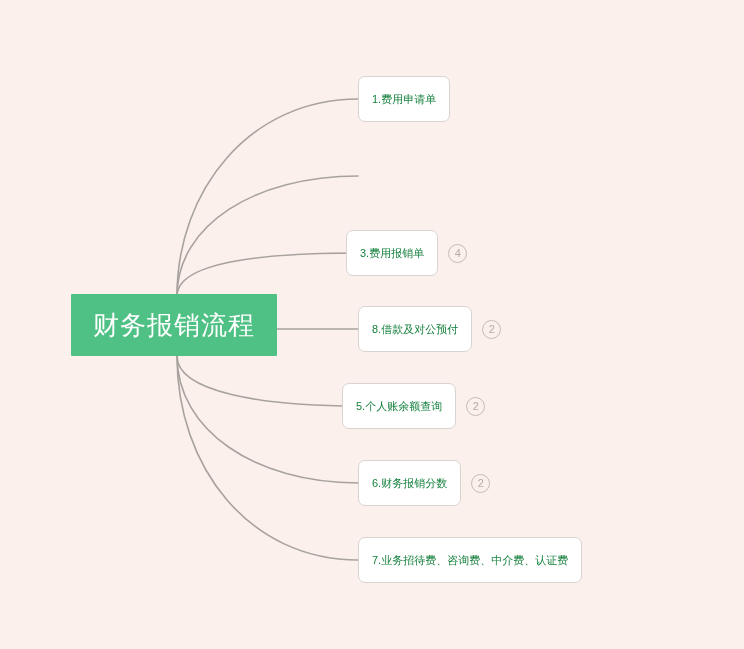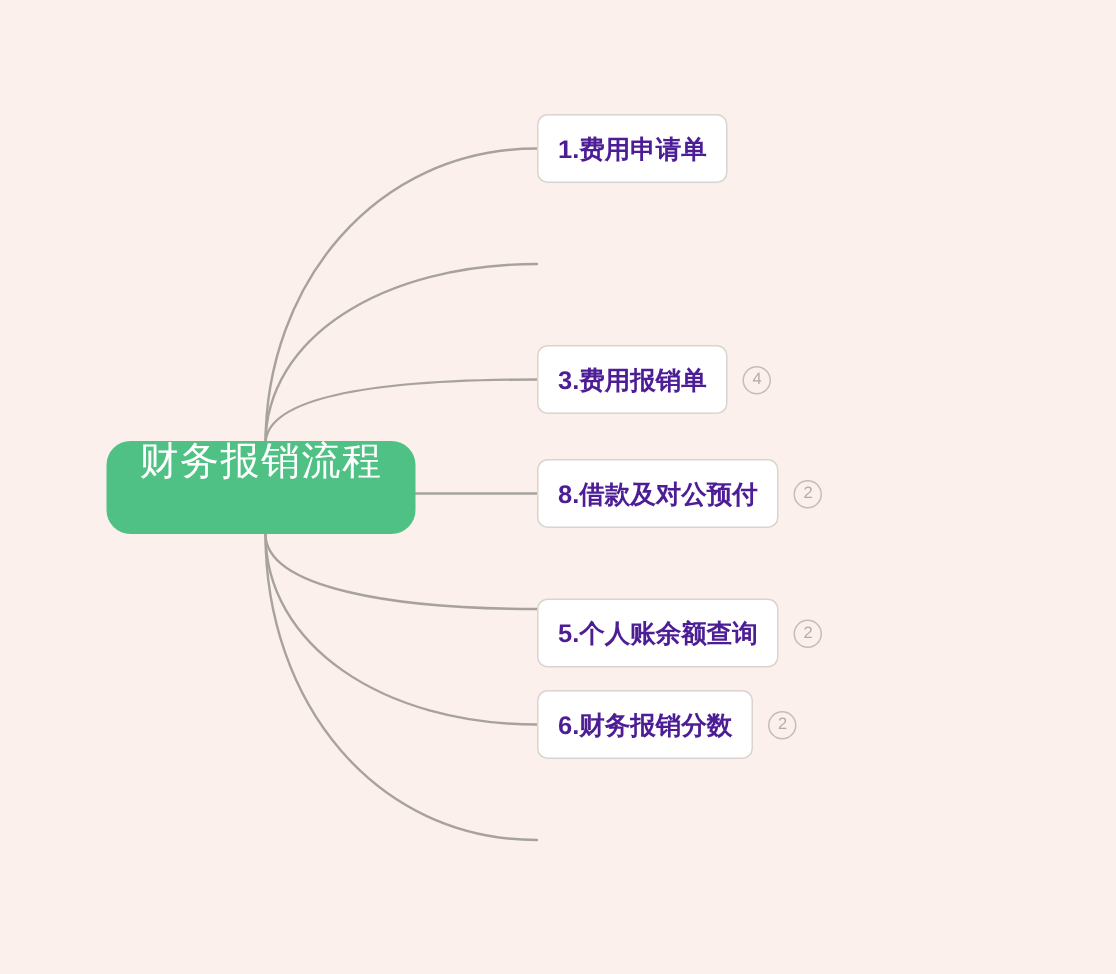--- a/index.html
+++ b/index.html
@@ -33,23 +33,23 @@
     stroke-width: 1.6;
     stroke-linecap: round;
   }
   .root-node {
     position: absolute;
     left: 71px;
     top: 294px;
     width: 206px;
     height: 62px;
     background: #50c184;
-    border-radius: 16px;
+    border-radius: 1px;
     display: flex;
-    align-items: flex-start;
+    align-items: center;
     justify-content: center;
     box-sizing: border-box;
   }
   .root-label {
     color: #ffffff;
     font-size: 26px;
     letter-spacing: 1px;
     line-height: 1;
     white-space: nowrap;
   }
@@ -63,25 +63,24 @@
     background: #ffffff;
     border: 1px solid #d9d4d0;
     border-radius: 7px;
     box-sizing: border-box;
     display: flex;
     align-items: center;
     padding: 0 13px;
     height: 46px;
   }
   .branch-label {
-    color: #4c1d95;
-    font-size: 17px;
+    color: #15803d;
+    font-size: 11px;
     line-height: 1;
     white-space: nowrap;
-    font-weight: bold;
   }
   .branch-badge {
     margin-left: 10px;
     width: 19px;
     height: 19px;
     border: 1px solid #c3bdb8;
     border-radius: 50%;
     color: #b3aca6;
     font-size: 11px;
     display: flex;
@@ -111,42 +110,48 @@
   </div>
 
   <div class="branch" style="left:358px; top:76px;">
     <div class="branch-box">
       <span class="branch-label">1.费用申请单</span>
     </div>
 
   </div>
 
 
-  <div class="branch" style="left:358px; top:230px;justify-content:space-between;">
+  <div class="branch" style="left:346px; top:230px;justify-content:space-between;">
     <div class="branch-box">
       <span class="branch-label">3.费用报销单</span>
     </div>
     <div class="branch-badge">4</div>
   </div>
 
   <div class="branch" style="left:358px; top:306px;">
     <div class="branch-box">
       <span class="branch-label">8.借款及对公预付</span>
     </div>
     <div class="branch-badge">2</div>
   </div>
 
-  <div class="branch" style="left:358px; top:383px;margin-top:16px;">
+  <div class="branch" style="left:342px; top:383px;">
     <div class="branch-box">
       <span class="branch-label">5.个人账余额查询</span>
     </div>
     <div class="branch-badge">2</div>
   </div>
 
   <div class="branch" style="left:358px; top:460px;text-align:center;">
     <div class="branch-box">
       <span class="branch-label">6.财务报销分数</span>
     </div>
     <div class="branch-badge">2</div>
   </div>
 
+  <div class="branch" style="left:358px; top:537px;">
+    <div class="branch-box">
+      <span class="branch-label">7.业务招待费、咨询费、中介费、认证费</span>
+    </div>
+
+  </div>
 
 </div>
 
 </body></html>

